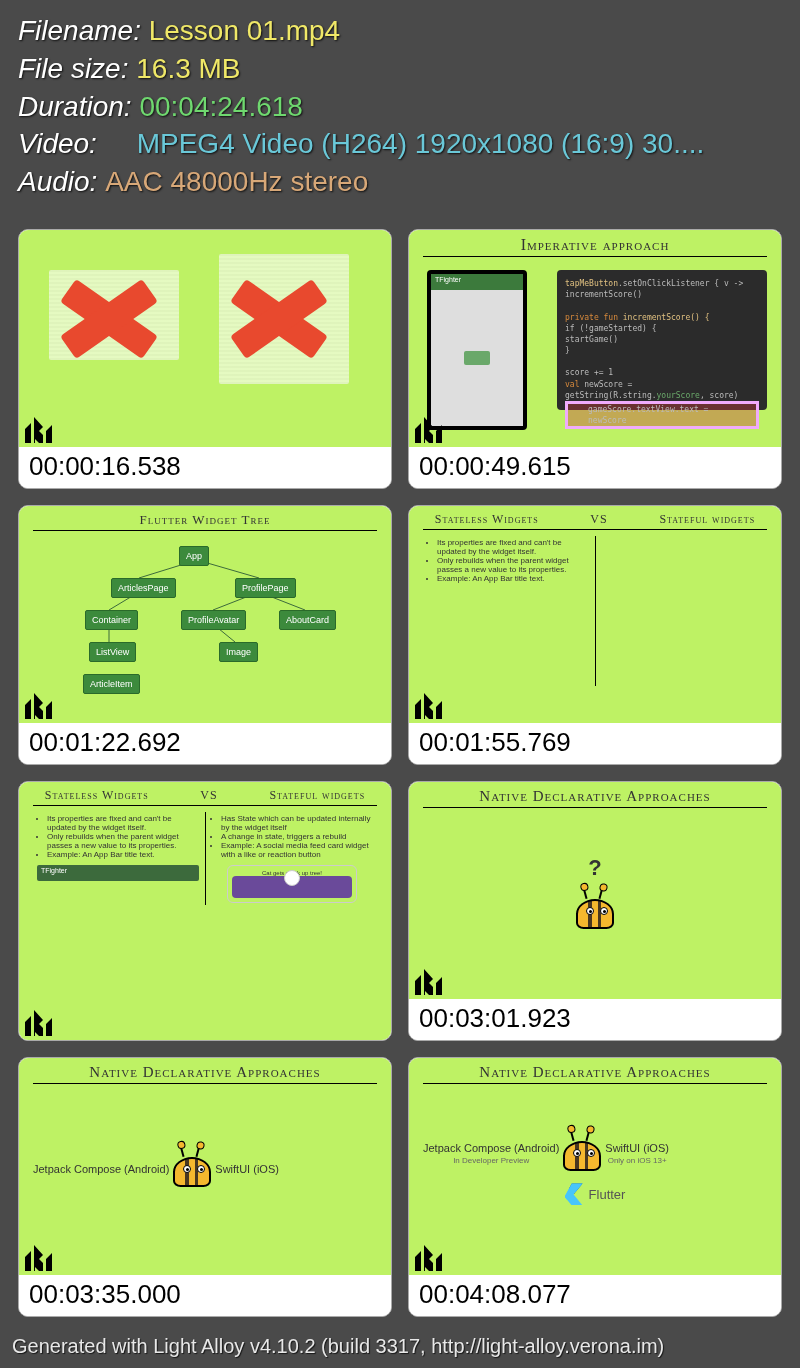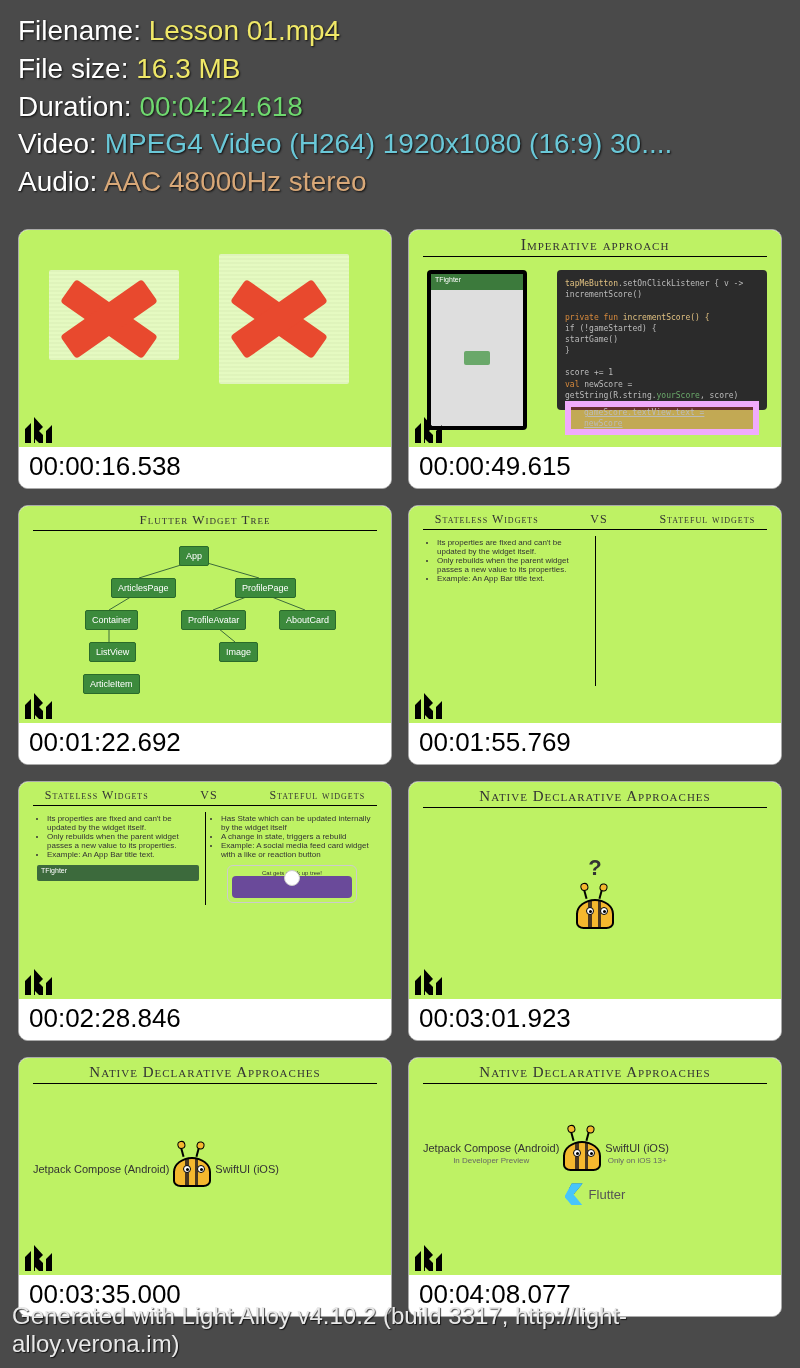--- a/index.html
+++ b/index.html
@@ -12,24 +12,25 @@
     position: relative;
   }
   .header {
     padding: 12px 18px 8px;
     font-size: 28px;
     line-height: 1.35;
   }
   .header .label {
     color: #fff;
     text-shadow: 1px 1px 2px rgba(0,0,0,0.8);
+    font-style: italic;
   }
   .val-yellow { color: #f0e868; text-shadow: 1px 1px 2px rgba(0,0,0,0.8); }
   .val-green { color: #6fd86f; text-shadow: 1px 1px 2px rgba(0,0,0,0.8); }
-  .val-teal { color: #6ac8d8; text-shadow: 1px 1px 2px rgba(0,0,0,0.8); }
+  .val-teal { color: #6ac8d8; text-shadow: 1px 1px 2px rgba(0,0,0,0.8); margin-left: 32px; }
   .val-tan { color: #d8a878; text-shadow: 1px 1px 2px rgba(0,0,0,0.8); }
   .grid {
     display: grid;
     grid-template-columns: 1fr 1fr;
     gap: 16px;
     padding: 20px 18px 8px;
   }
   .thumb {
     background: #fff;
     border-radius: 10px;
@@ -56,21 +57,21 @@
     left: 6px;
     bottom: 4px;
     width: 30px;
     height: 26px;
   }
   .logo-rw svg { width: 100%; height: 100%; }
   .footer {
     position: absolute;
     left: 0; right: 0; bottom: 0;
     padding: 6px 12px 10px;
-    font-size: 24px;
+    font-size: 20px;
     color: #e8e8e8;
     text-shadow: 1px 1px 1px rgba(0,0,0,0.7);
   }
 
   
   .redx {
     position: absolute;
     width: 100px; height: 90px;
     display: flex; align-items: center; justify-content: center;
   }
@@ -143,24 +144,23 @@
     font-family: monospace;
     font-size: 8px;
     line-height: 1.4;
     color: #bbb;
   }
   .code-panel .kw { color: #d88a3c; }
   .code-panel .fn { color: #e0c080; }
   .code-panel .str { color: #6aa86a; }
   .code-hl {
     background: rgba(200,60,60,0.4);
-    border: 6px solid #f0abfc;
+    border: 3px solid #f0abfc;
     display: inline-block;
-    padding: 0 13px;
-    text-decoration: underline;
+    padding: 0 20px;
   }
 
   
   .tree-box {
     position: absolute;
     background: #3c8a3c;
     color: #fff;
     font-size: 9px;
     padding: 4px 6px;
     border-radius: 2px;
@@ -441,21 +441,20 @@
             <div class="purple"></div>
           </div>
         </div>
       </div>
       <div class="logo-rw">
         <svg viewBox="0 0 30 26">
             <path d="M0 26 V12 L6 6 V26 Z M9 26 V0 L18 10 L14 14 L18 18 V26 H14 L10 22 V26 Z M21 26 V14 L27 8 V26 Z" fill="#000"></path>
           </svg>
       </div>
     </div>
-    <div class="thumb-ts">00:02:28.846</div>
   </div>
 
   <div class="thumb">
     <div class="thumb-preview">
       <div class="slide-title" style="font-size:15px;">Native Declarative Approaches</div>
       <div class="slide-hr"></div>
       <div class="slide-body">
         <div class="qmark">?</div>
         <div class="bee">
           <div class="bee-ant l"></div>

